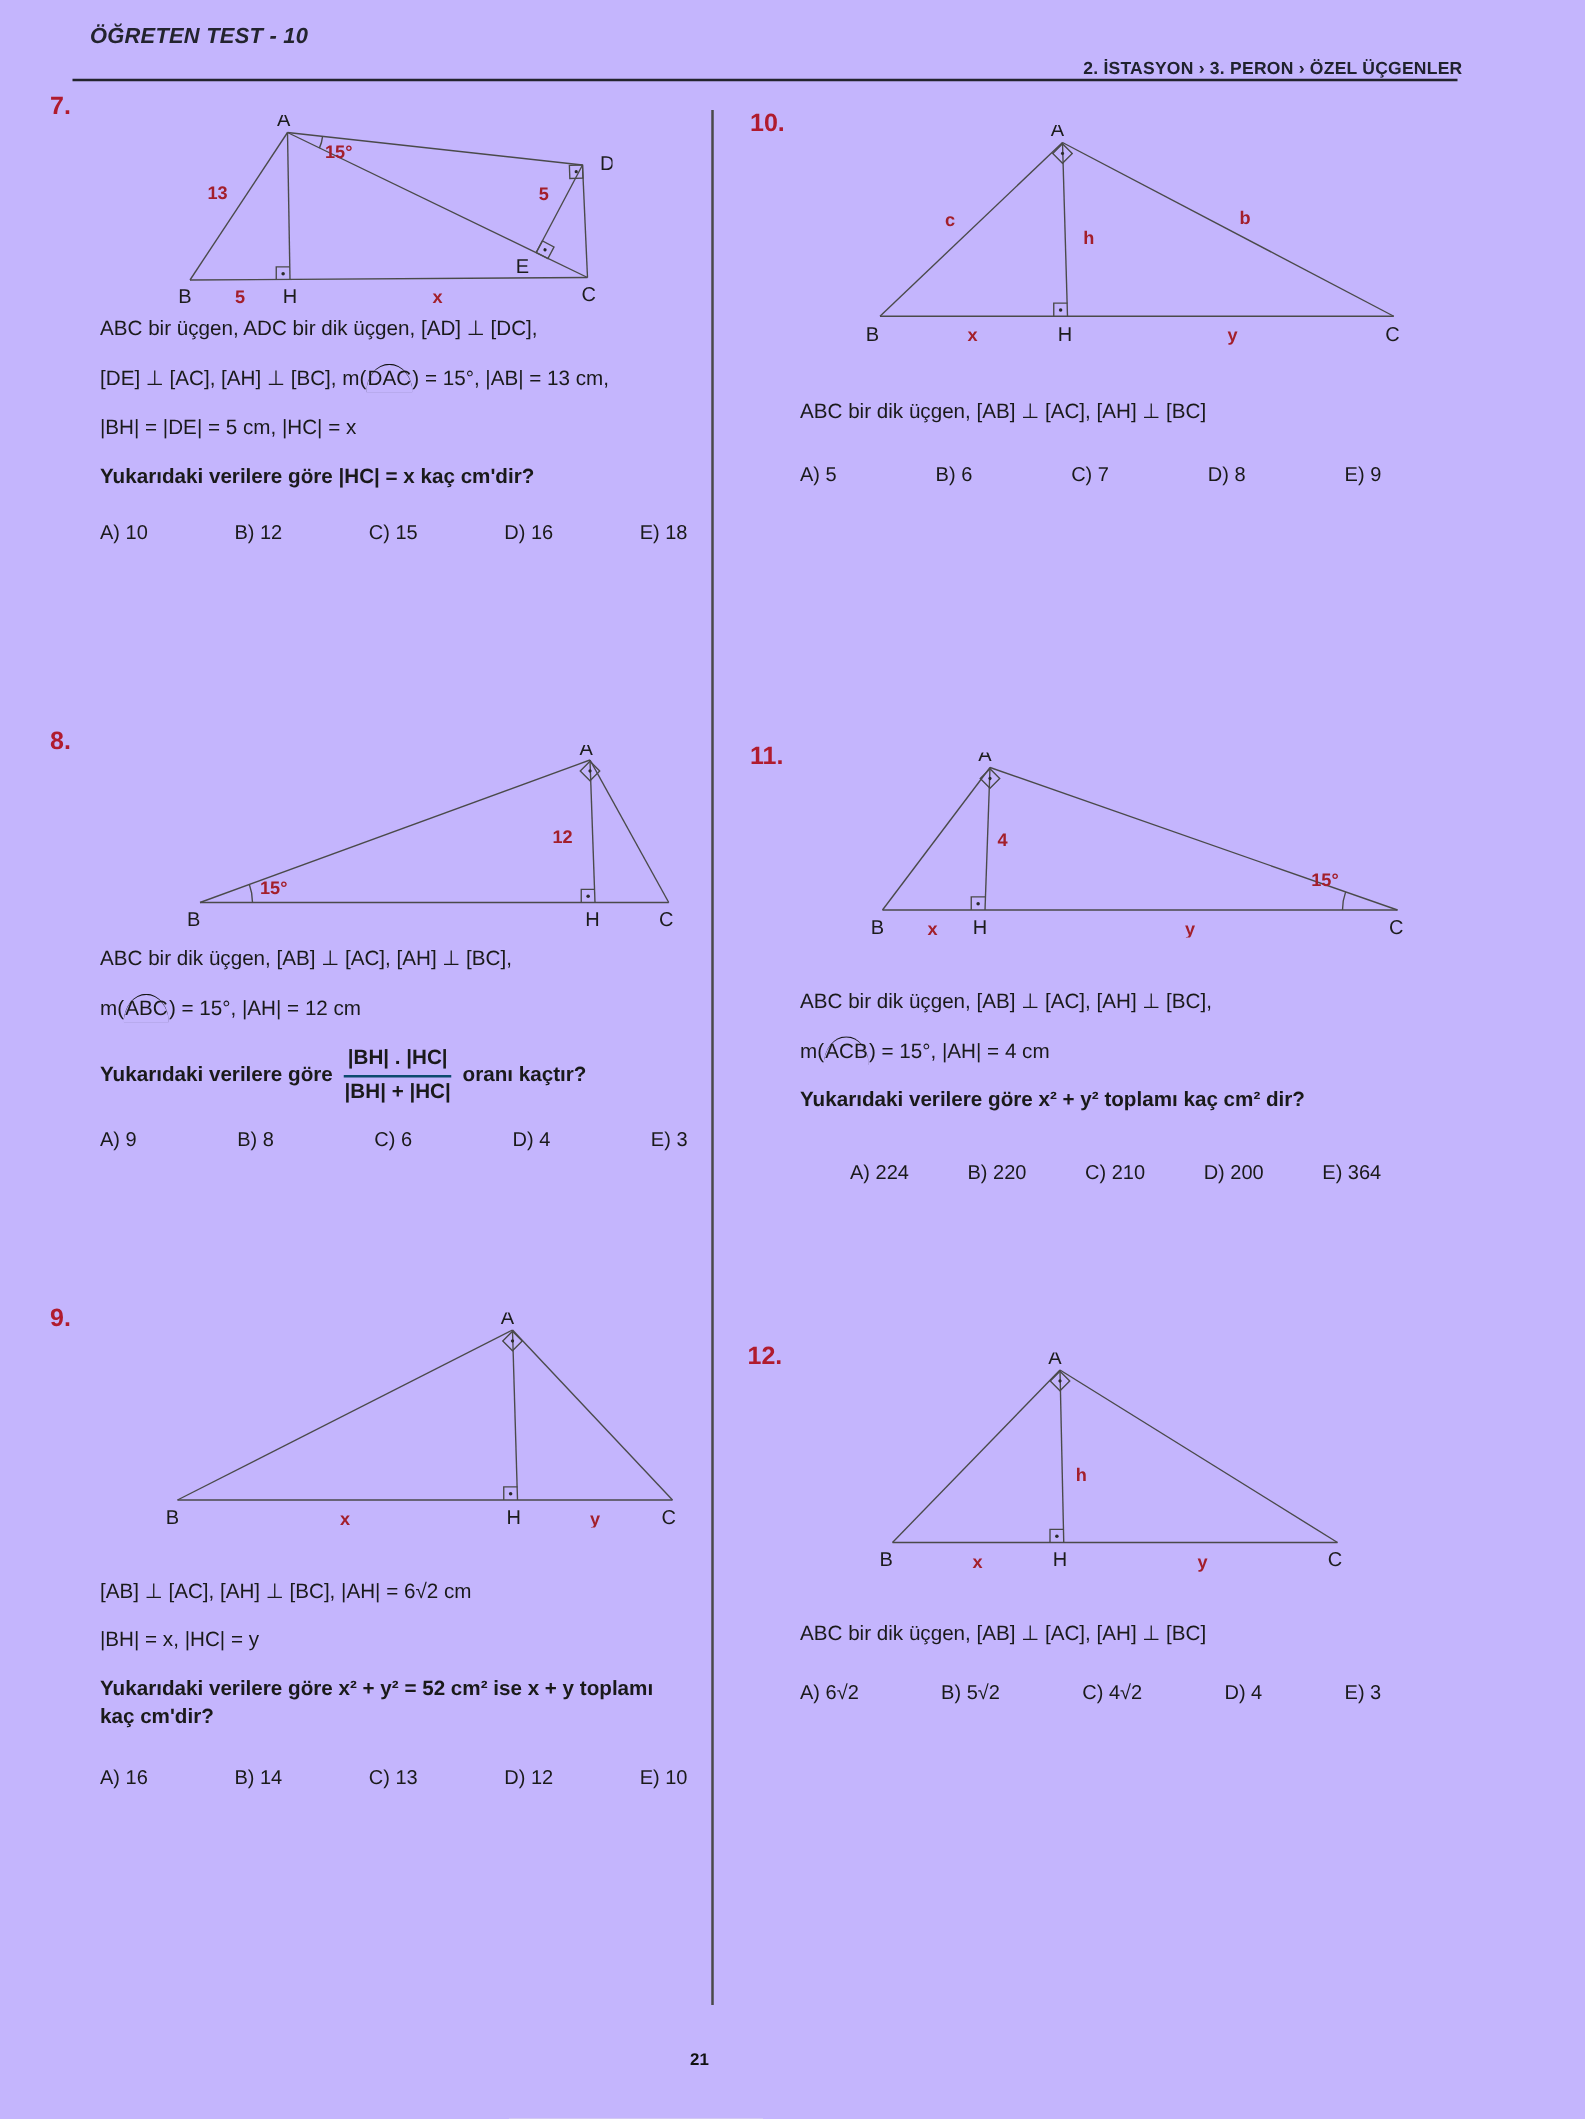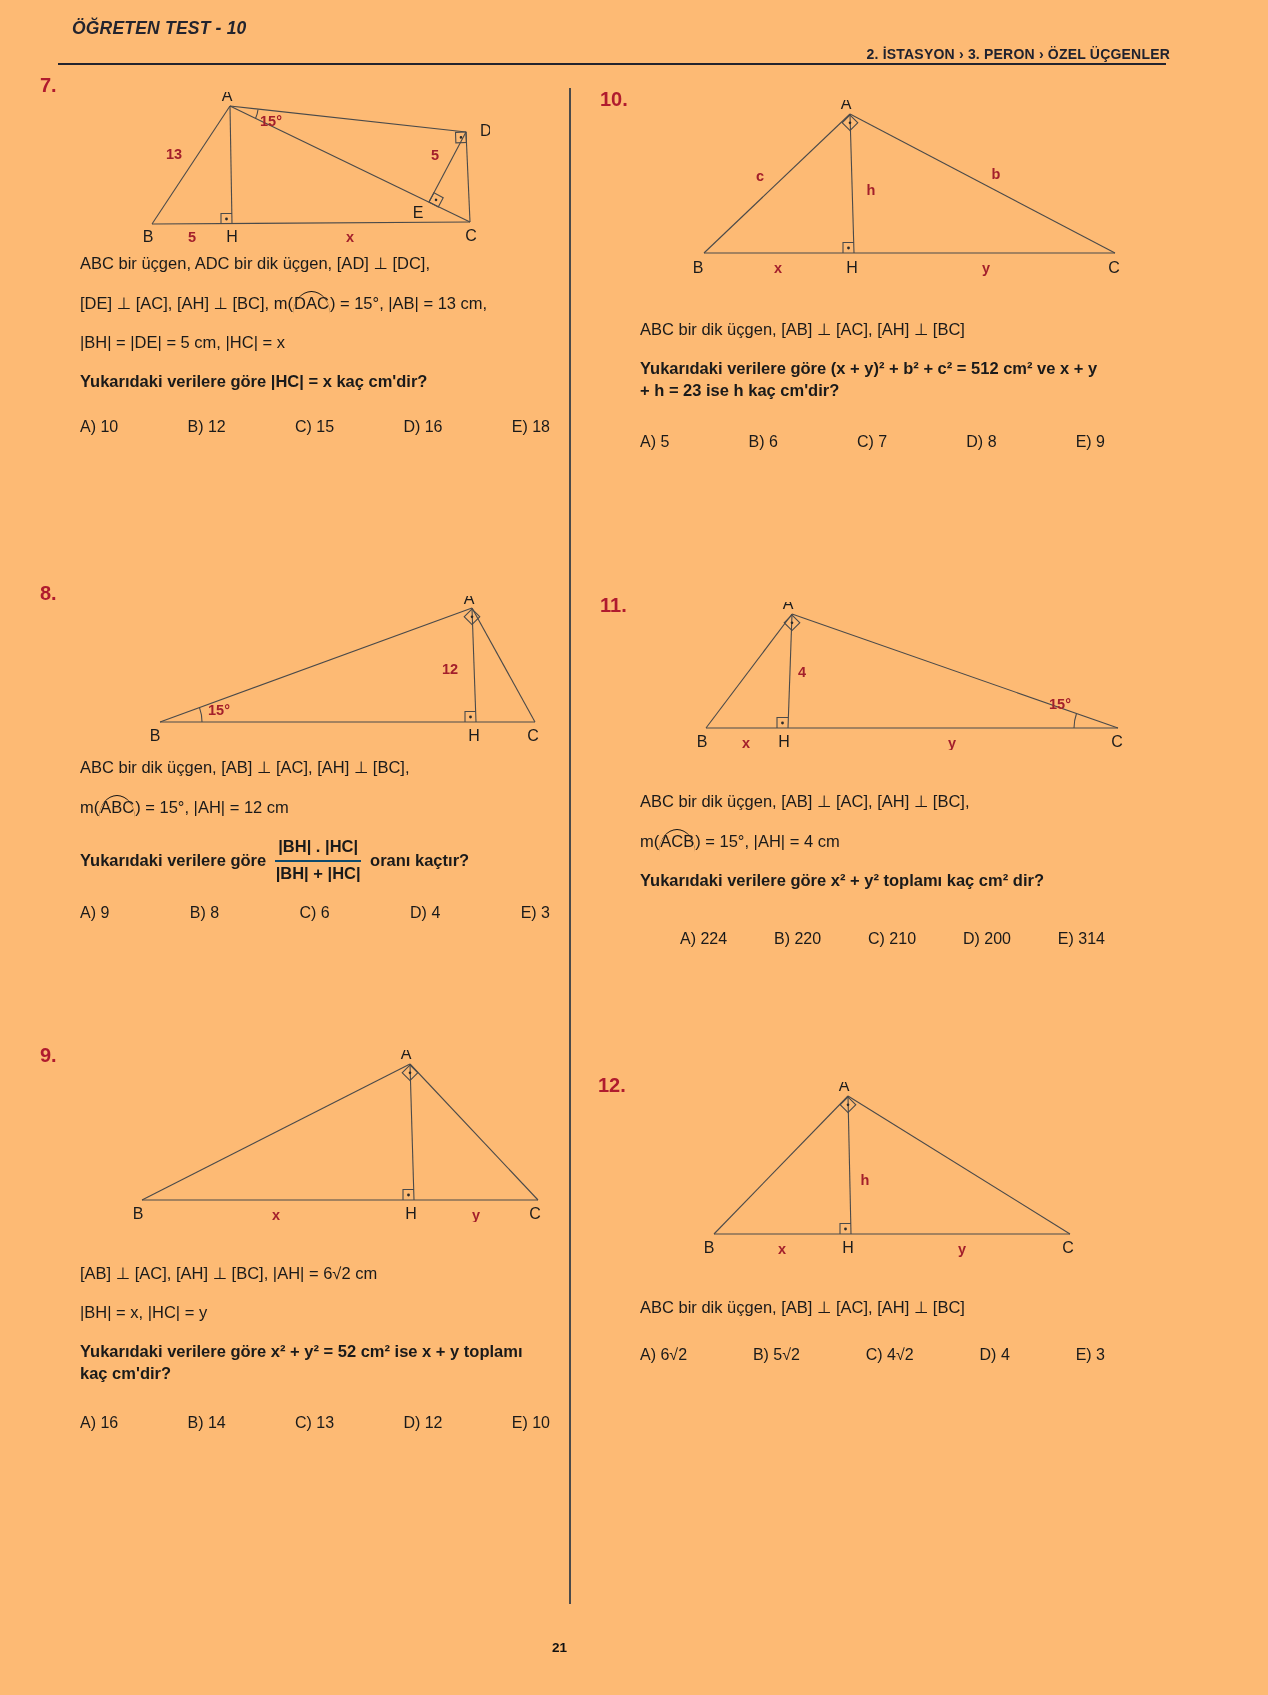--- a/index.html
+++ b/index.html
@@ -1,18 +1,18 @@
 <!DOCTYPE html>
 <html lang="tr"><head>
 <meta charset="utf-8">
 <style>
   html,body{margin:0;padding:0;background:#e8e8e6;}
   .page{
     position:relative;width:1268px;height:1695px;margin:0 auto;
-    background:#fdba74;font-family:"Liberation Sans",sans-serif;color:#1a1a1a;
+    background:#c4b5fd;font-family:"Liberation Sans",sans-serif;color:#1a1a1a;
     overflow:hidden;
   }
   
   .test-title{position:absolute;left:72px;top:18px;font-style:italic;font-weight:700;
     font-size:17.5px;color:#23242e;letter-spacing:.2px;}
   .breadcrumb{position:absolute;right:98px;top:46px;font-weight:700;font-size:14px;
     color:#20222e;letter-spacing:.2px;}
   .header-rule{position:absolute;left:58px;top:63px;width:1108px;height:2.4px;background:#23242e;}
   .col-divider{position:absolute;left:569px;top:88px;width:2px;height:1516px;background:#4a4a4a;}
   .page-num{position:absolute;left:552px;top:1640px;font-weight:700;font-size:13.5px;color:#111;}
@@ -206,21 +206,20 @@
       <text class="vtx" x="162" y="173" text-anchor="middle">H</text>
       <text class="vtx" x="424" y="173" text-anchor="middle">C</text>
       <text class="red" x="70" y="81" text-anchor="middle">c</text>
       <text class="red" x="306" y="79" text-anchor="middle">b</text>
       <text class="red" x="181" y="95" text-anchor="middle">h</text>
       <text class="red" x="88" y="173" text-anchor="middle">x</text>
       <text class="red" x="296" y="173" text-anchor="middle">y</text>
     </svg>
     <div class="ptext" style="left:40px;top:230px;width:465px;">
       <p>ABC bir dik üçgen, [AB] ⊥ [AC], [AH] ⊥ [BC]</p>
-      <p class="q">Yukarıdaki verilere göre (x + y)² + b² + c² = 512 cm² ve x + y + h = 23 ise h kaç cm'dir?</p>
       <div class="choices" style="margin-top:30px;">
         <span>A) 5</span>
         <span>B) 6</span>
         <span>C) 7</span>
         <span>D) 8</span>
         <span>E) 9</span>
       </div>
     </div>
   </section>
 
@@ -253,21 +252,21 @@
     </svg>
     <div class="ptext" style="left:40px;top:196px;width:465px;">
       <p>ABC bir dik üçgen, [AB] ⊥ [AC], [AH] ⊥ [BC],</p>
       <p><span>m(</span><span class="arc">ACB</span><span>) = 15°, |AH| = 4 cm</span></p>
       <p class="q">Yukarıdaki verilere göre x² + y² toplamı kaç cm² dir?</p>
       <div class="choices" style="margin-top:37px;margin-left:40px;">
         <span>A) 224</span>
         <span>B) 220</span>
         <span>C) 210</span>
         <span>D) 200</span>
-        <span>E) 314</span>
+        <span>E) 364</span>
       </div>
     </div>
   </section>
 
   <section class="problem" id="p12" style="left:598px;top:1074px;width:514px;height:420px;">
     <div class="pnum">12.</div>
     <svg class="fig" style="left:102px;top:8px;" width="390" height="178" viewBox="0 0 390 178">
       <g>
         <path d="M14,152 L370,152"></path>
           <path d="M14,152 L148,14"></path>

